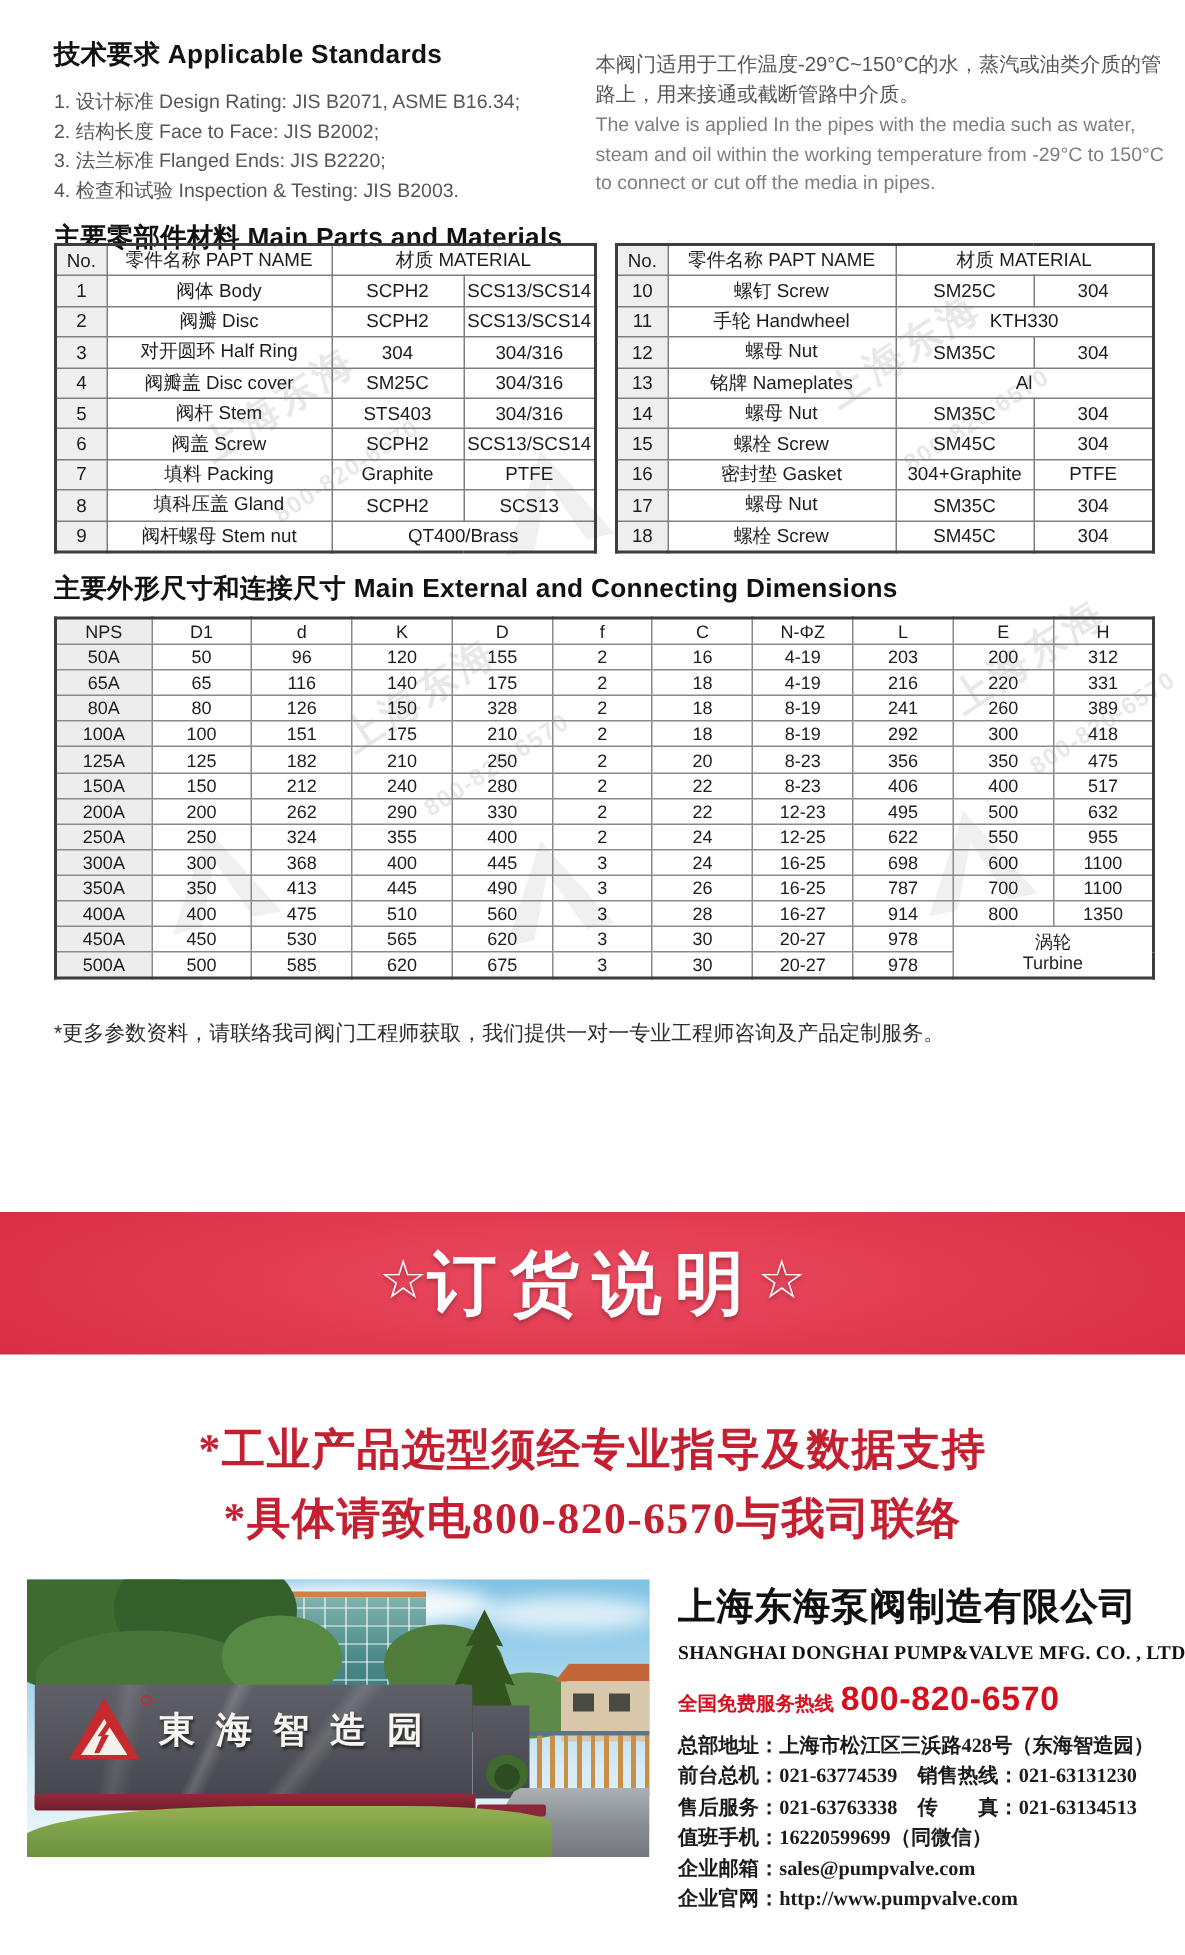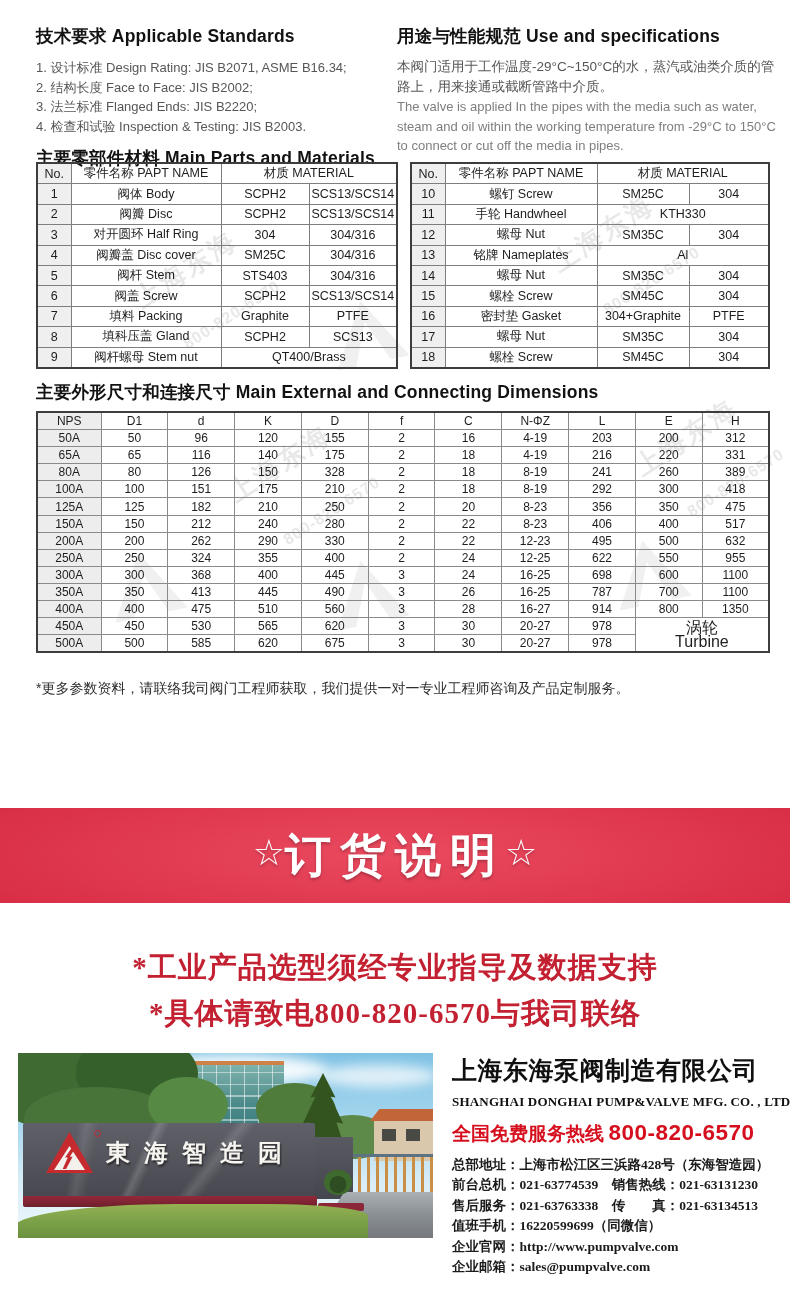--- a/index.html
+++ b/index.html
@@ -22,21 +22,21 @@
           font-size:12.5px;color:#1d1d1d;padding:0 2px;white-space:nowrap;}
   .mat .shade{background:#efefef;}
   .mat-left{left:36px;}
   .mat-right{left:410px;}
   
   .dim-title{position:absolute;left:36px;top:380px;}
   .dims{position:absolute;left:36px;top:411px;border:2px solid #3d3d3d;z-index:2;}
   .dims td{border:1px solid #8a8a8a;height:16.1px;text-align:center;
            font-size:12px;color:#1d1d1d;padding:0 2px;white-space:nowrap;}
   .dims .shade{background:#ededed;}
-  .dims .turbine{font-size:16px;line-height:14px;}
+  .dims .turbine{font-size:12px;line-height:14px;}
   
   .note{position:absolute;left:36px;top:680px;font-size:14px;color:#2e2e2e;}
   
   .wm{position:absolute;z-index:1;color:#c3c3c3;opacity:.38;font-weight:bold;
       transform:rotate(-33deg);white-space:nowrap;}
   .wm-cn{font-size:26px;letter-spacing:3px;}
   .wm-num{font-size:16px;letter-spacing:1px;}
   .wm-logo{position:absolute;z-index:1;opacity:.30;width:74px;height:64px;
       background:#cccccc;clip-path:polygon(50% 0,100% 100%,74% 100%,50% 34%,26% 100%,0 100%);
       transform:rotate(-12deg);}
@@ -50,21 +50,21 @@
   
   .rednotes{position:absolute;left:0;top:944px;width:790px;text-align:center;z-index:3;
       font-family:"Liberation Serif","DejaVu Serif",serif;font-weight:bold;
       color:#c32031;font-size:29px;line-height:46px;letter-spacing:1px;}
   
   .info{position:absolute;left:452px;top:1054px;width:334px;z-index:3;}
   .info .name-cn{font-size:25px;font-weight:bold;color:#101010;letter-spacing:.5px;white-space:nowrap;}
   .info .name-en{margin-top:7px;font-size:13px;font-weight:bold;color:#101010;
       font-family:"Liberation Serif","DejaVu Serif",serif;letter-spacing:.2px;white-space:nowrap;}
   .info .hotline{margin-top:10px;color:#d60f1e;font-weight:bold;white-space:nowrap;}
-  .info .hotline .hl-cn{font-size:19px;}
+  .info .hotline .hl-cn{font-size:13px;}
   .info .hotline .hl-num{font-size:22.5px;letter-spacing:.5px;}
   .info .contacts{margin-top:8px;font-family:"Liberation Serif","DejaVu Serif",serif;
       font-weight:bold;font-size:13.5px;color:#1b1b1b;line-height:20.4px;}
   .info .contacts div{white-space:nowrap;}
   
   .photo{position:absolute;left:18px;top:1053px;width:415px;height:185px;overflow:hidden;z-index:3;background:#9cd0ea;}
   .photo *{position:absolute;}
   .sky{left:0;top:0;width:415px;height:185px;
       background:linear-gradient(180deg,#7fc2e4 0%,#a6d6ee 38%,#d6ecf6 68%,#eef7fb 100%);}
   .cloud{background:rgba(255,255,255,.9);border-radius:50%;filter:blur(6px);}
@@ -132,21 +132,20 @@
     <div class="sec-title">技术要求 Applicable Standards</div>
     <ul>
       <li>1. 设计标准 Design Rating: JIS B2071, ASME B16.34;</li>
       <li>2. 结构长度 Face to Face: JIS B2002;</li>
       <li>3. 法兰标准 Flanged Ends: JIS B2220;</li>
       <li>4. 检查和试验 Inspection &amp; Testing: JIS B2003.</li>
     </ul>
   </div>
 
   <div class="usespec">
-    <div class="sec-title">用途与性能规范 Use and specifications</div>
     <div class="cn">本阀门适用于工作温度-29°C~150°C的水，蒸汽或油类介质的管路上，用来接通或截断管路中介质。</div>
     <div class="en">The valve is applied In the pipes with the media such as water, steam and oil within the working temperature from -29°C to 150°C to connect or cut off the media in pipes.</div>
   </div>
 
   <div class="sec-title mat-title">主要零部件材料 Main Parts and Materials</div>
 
   <table class="mat mat-left">
     <colgroup>
         <col style="width:34px">
         <col style="width:150px">
@@ -535,18 +534,18 @@
     <div class="name-en">SHANGHAI DONGHAI PUMP&amp;VALVE MFG. CO. , LTD.</div>
     <div class="hotline">
       <span class="hl-cn">全国免费服务热线</span>
       <span class="hl-num">800-820-6570</span>
     </div>
     <div class="contacts">
       <div>总部地址：上海市松江区三浜路428号（东海智造园）</div>
       <div>前台总机：021-63774539　销售热线：021-63131230</div>
       <div>售后服务：021-63763338　传　　真：021-63134513</div>
       <div>值班手机：16220599699（同微信）</div>
+      <div>企业邮箱：sales@pumpvalve.com</div>
       <div>企业官网：http://www.pumpvalve.com</div>
-      <div>企业邮箱：sales@pumpvalve.com</div>
     </div>
   </div>
 
 </div>
 
 </body></html>

